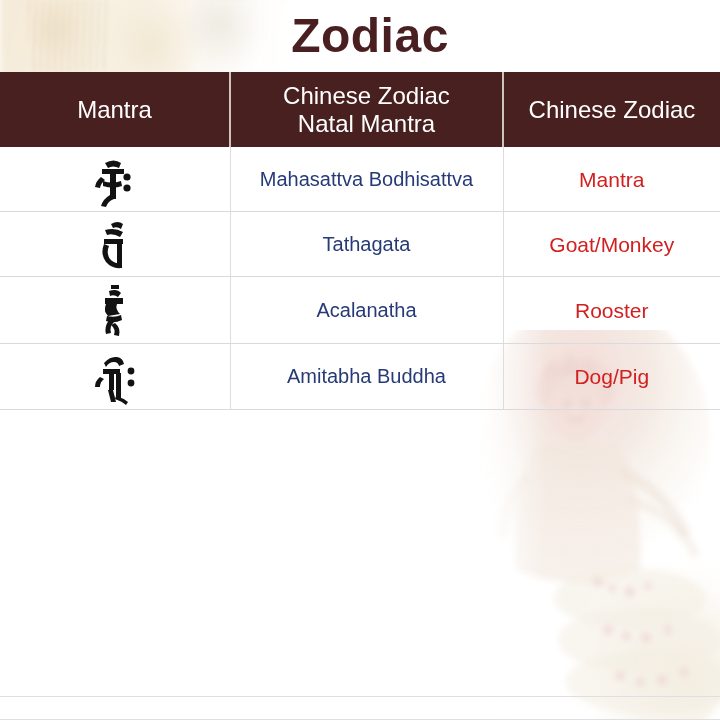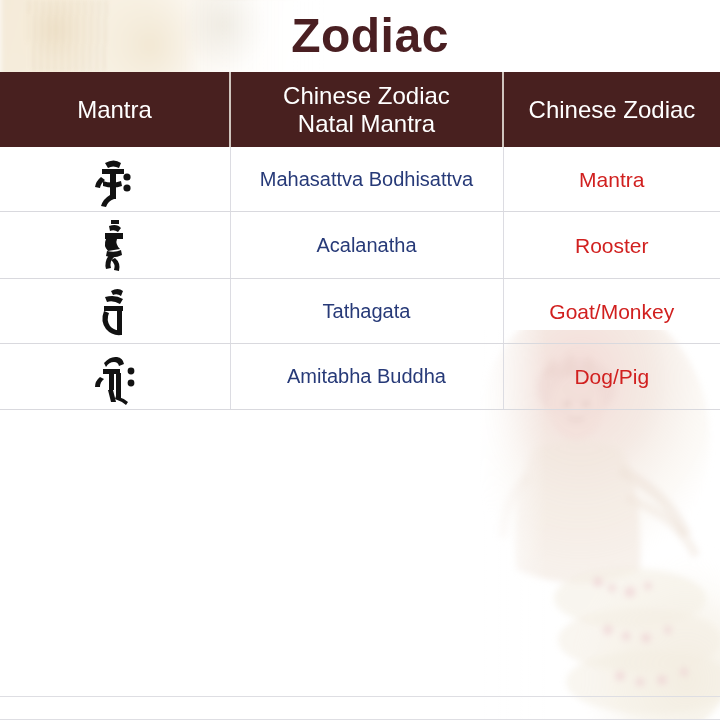--- a/index.html
+++ b/index.html
@@ -230,50 +230,50 @@
                 <circle cx="36" cy="37" r="3.6"></circle>
           </g>
         </svg>
       </td>
       <td class="cell-buddha">Mahasattva Bodhisattva</td>
       <td class="cell-zodiac">Mantra</td>
     </tr>
 
     <tr>
       <td class="cell-mantra">
+        <svg class="glyph" width="48" height="56" viewBox="0 0 48 56">
+          <g fill="#121212">
+            <path d="M20 8 q7 -4 12 0 l-2 5 q-4 -3 -8 -1 z"></path>
+            <path d="M14 14 q10 -3 18 2 l-3 5 q-7 -4 -13 -2 z"></path>
+            <path d="M13 23 h19 v5 h-19 z"></path>
+            <path d="M13 28 q-4 10 2 18 q6 7 15 6 l0 -5 q-7 1 -11 -4 q-4 -6 -1 -13 z"></path>
+            <path d="M26 28 h5 v24 h-5 z"></path>
+          </g>
+        </svg>
+      </td>
+      <td class="cell-buddha">Tathagata</td>
+      <td class="cell-zodiac">Goat/Monkey</td>
+    </tr>
+
+    <tr>
+      <td class="cell-mantra">
         <svg class="glyph" width="48" height="58" viewBox="0 0 48 58">
           <g fill="#121212">
             <path d="M20 4 h8 v4 h-8 z"></path>
             <path d="M18 10 q8 -3 12 2 l-3 4 q-4 -3 -8 -1 z"></path>
             <path d="M14 17 h18 v6 h-18 z"></path>
             <path d="M15 23 q-3 7 2 12 l12 -2 q-5 -5 -3 -10 z"></path>
             <path d="M16 35 q8 2 14 -1 l1 5 q-8 4 -16 1 z"></path>
             <path d="M18 39 q-5 7 -3 14 l5 -1 q-2 -6 3 -11 z"></path>
             <path d="M24 42 q6 5 4 13 l-5 -1 q2 -6 -3 -10 z"></path>
           </g>
         </svg>
       </td>
       <td class="cell-buddha">Acalanatha</td>
       <td class="cell-zodiac">Rooster</td>
-    </tr>
-
-    <tr>
-      <td class="cell-mantra">
-        <svg class="glyph" width="48" height="56" viewBox="0 0 48 56">
-          <g fill="#121212">
-            <path d="M20 8 q7 -4 12 0 l-2 5 q-4 -3 -8 -1 z"></path>
-            <path d="M14 14 q10 -3 18 2 l-3 5 q-7 -4 -13 -2 z"></path>
-            <path d="M13 23 h19 v5 h-19 z"></path>
-            <path d="M13 28 q-4 10 2 18 q6 7 15 6 l0 -5 q-7 1 -11 -4 q-4 -6 -1 -13 z"></path>
-            <path d="M26 28 h5 v24 h-5 z"></path>
-          </g>
-        </svg>
-      </td>
-      <td class="cell-buddha">Tathagata</td>
-      <td class="cell-zodiac">Goat/Monkey</td>
     </tr>
 
     <tr class="tall">
       <td class="cell-mantra">
         <svg class="glyph" width="48" height="56" viewBox="0 0 48 56">
           <g fill="#121212">
             <path d="M13 14 q6 -7 13 -6 q6 1 7 7 l-5 2 q-1 -4 -5 -4 q-5 0 -8 5 z"></path>
             <path d="M12 20 h17 v5 h-6 v16 h-5 v-16 h-6 z"></path>
             <path d="M9 28 q-5 4 -5 10 h5 q0 -5 4 -8 z"></path>
             <path d="M17 41 h5 l3 12 h-5 z"></path>

